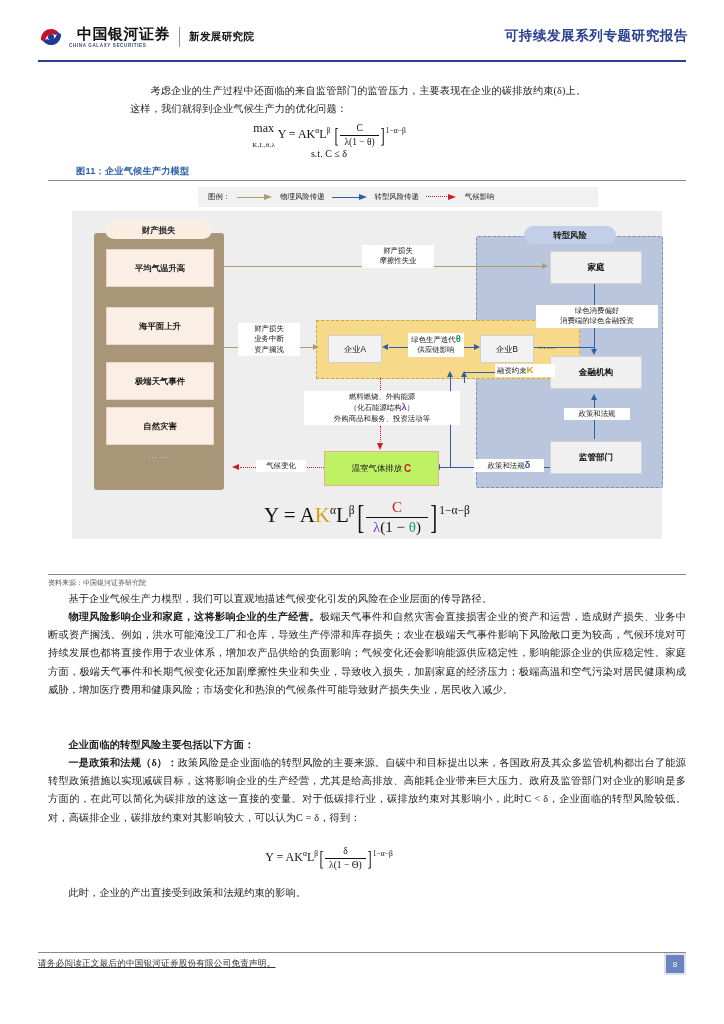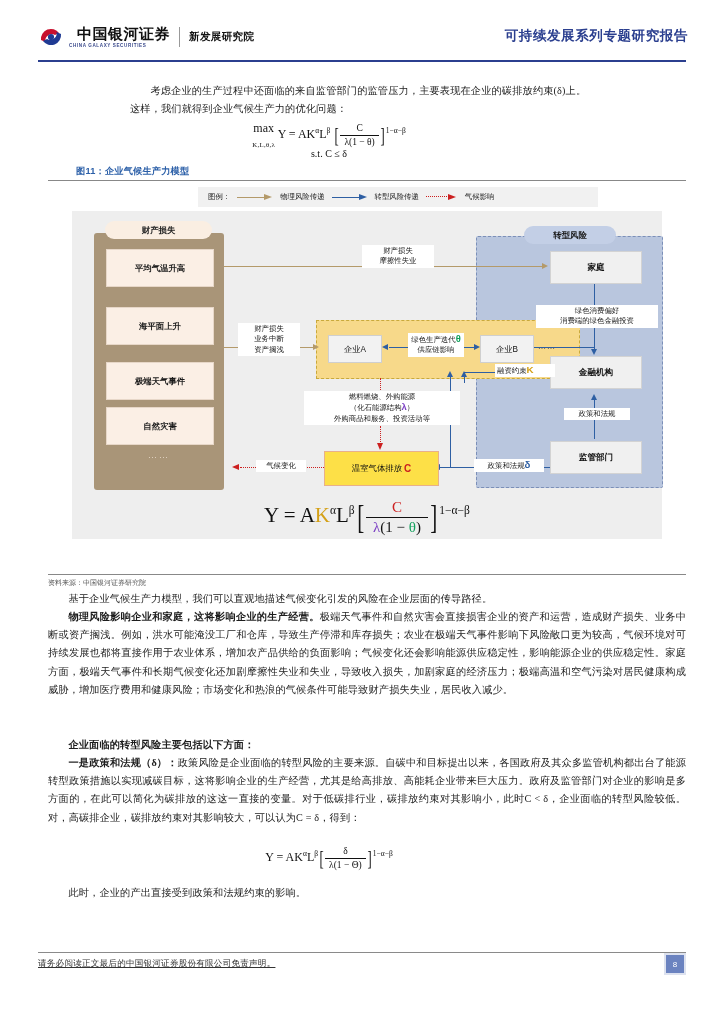--- a/index.html
+++ b/index.html
@@ -146,21 +146,21 @@
     background:#f2f2f2;border:.6px solid #cfcfcf;
     display:flex;align-items:center;justify-content:center;
     font-family:"Liberation Sans","DejaVu Sans",sans-serif;
     font-size:8.2px;color:#111;z-index:7;
   }
   .firm-dots{
     position:absolute;left:466px;top:131px;font-size:8px;color:#333;z-index:7;letter-spacing:1px;
   }
   .ghg-box{
     position:absolute;left:252px;top:240px;width:113px;height:33px;
-    background:#fde047;border:.6px solid #e8b08a;
+    background:#bef264;border:.6px solid #e8b08a;
     display:flex;align-items:center;justify-content:center;
     font-family:"Liberation Sans","DejaVu Sans",sans-serif;
     font-size:8.4px;color:#111;z-index:7;
   }
   .ghg-box .varC{color:#cc2020;font-weight:bold;font-size:10px;margin-left:2px;}
 
   
   .elabel{
     position:absolute;background:#ffffff;z-index:8;
     font-family:"Liberation Sans","DejaVu Sans",sans-serif;

